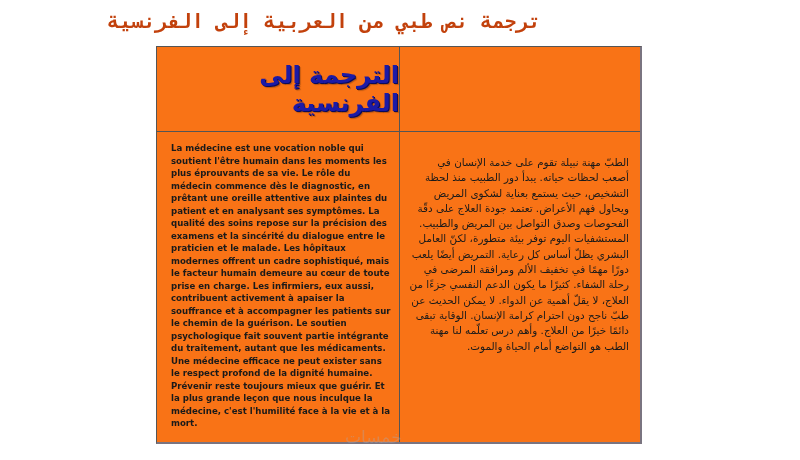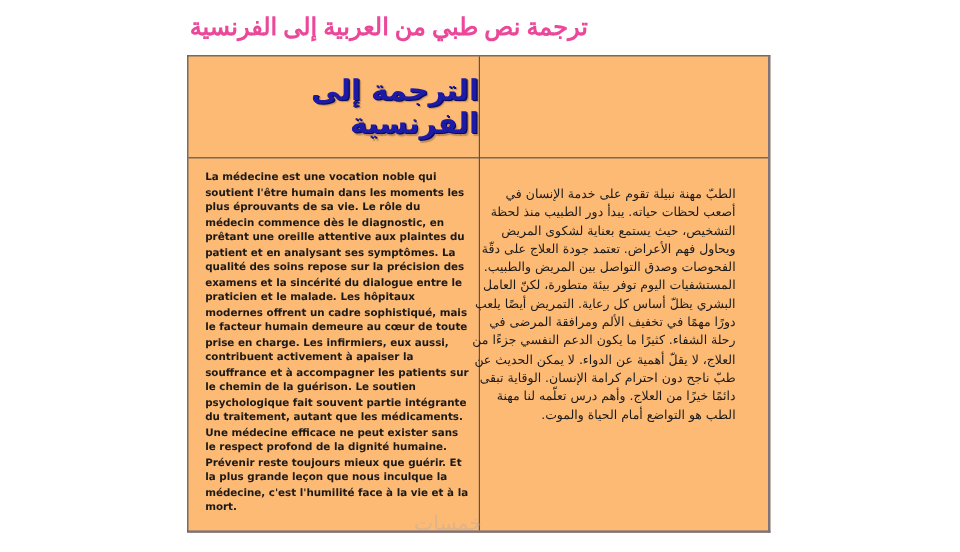--- a/index.html
+++ b/index.html
@@ -14,34 +14,34 @@
       overflow: hidden;
       font-family: "DejaVu Sans", sans-serif;
     }
     .page-title {
       position: absolute;
       top: 8px;
       left: 0;
       width: 648px;
       text-align: center;
       direction: rtl;
-      font-family: Liberation Serif, serif;
+      font-family: Liberation Mono, monospace;
       font-weight: bold;
       font-size: 20px;
-      color: #ec4899;
+      color: #c2410c;
       line-height: 30px;
       letter-spacing: 0;
     }
     .table {
       position: absolute;
       left: 156px;
       top: 46px;
       width: 486px;
       height: 398px;
-      background: #fdba74;
+      background: #f97316;
       border: 1px solid #555555;
       border-right: 2px solid #7a7480;
       border-bottom: 2px solid #7a7480;
       box-sizing: border-box;
     }
     .col-divider {
       position: absolute;
       left: 242px;
       top: 0;
       width: 1px;
@@ -85,21 +85,21 @@
       width: 222px;
       font-family: "DejaVu Sans", sans-serif;
       font-weight: bold;
       font-size: 8.6px;
       line-height: 12.5px;
       color: #1a1a1a;
       text-align: left;
     }
     .body-ar {
       position: absolute;
-      left: 234px;
+      left: 250px;
       top: 108px;
       width: 222px;
       direction: rtl;
       text-align: right;
       font-family: "DejaVu Sans", sans-serif;
       font-size: 10.4px;
       line-height: 15.3px;
       color: #1a1a1a;
     }
     .watermark {

